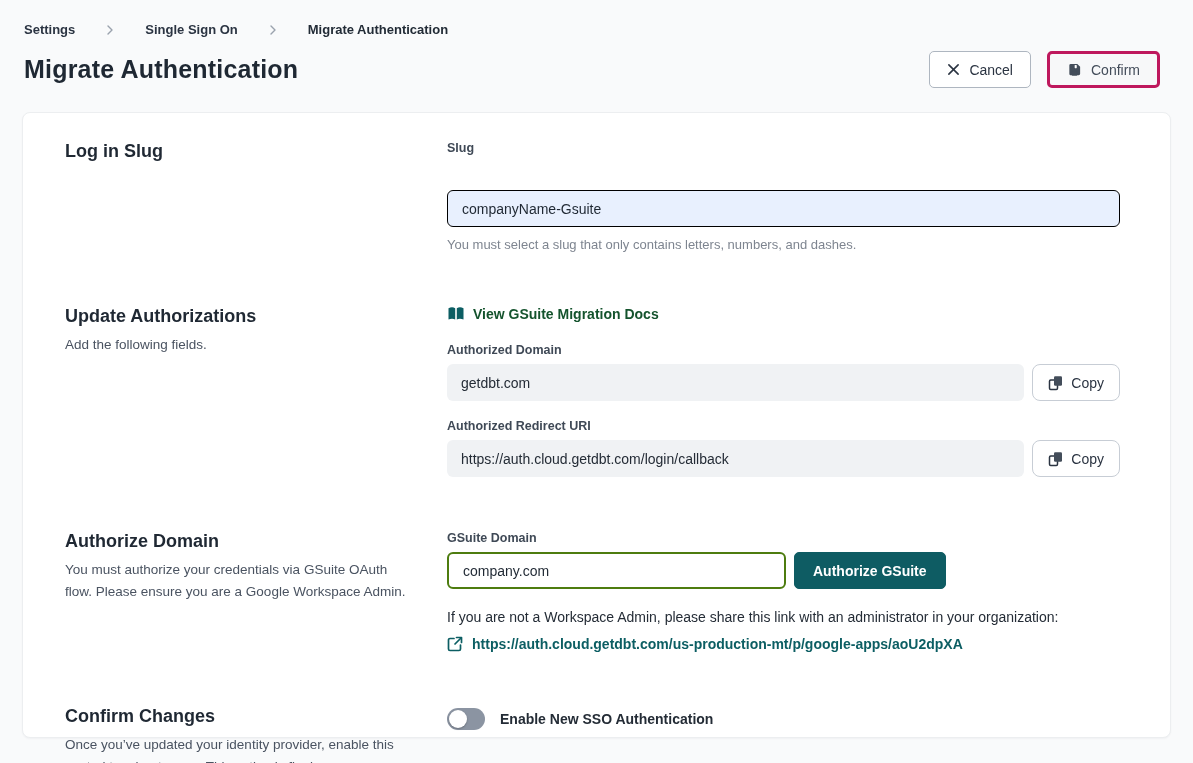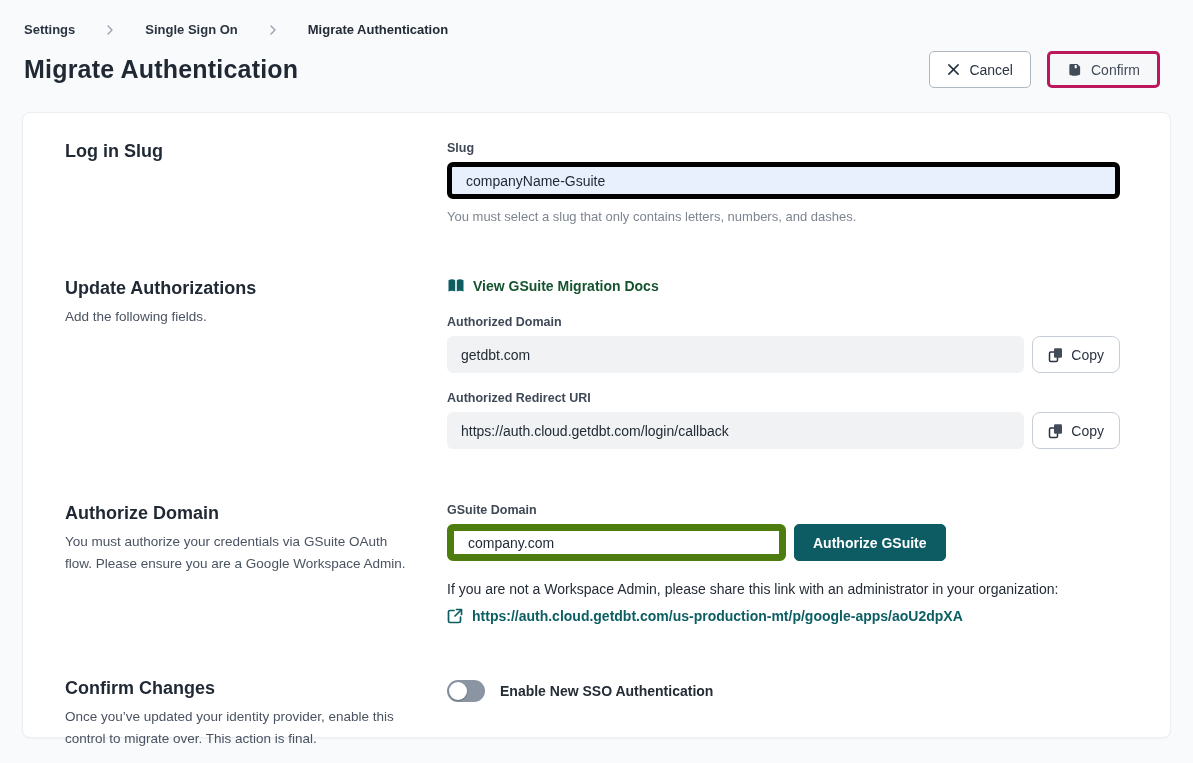--- a/index.html
+++ b/index.html
@@ -45,22 +45,22 @@
   .section:last-child { margin-bottom: 0; }
   .section-head h2 { font-size: 18px; font-weight: 700; color: #1f2833; margin-bottom: 7px; }
   .section-head p { font-size: 13.5px; color: #4a5361; line-height: 1.6; max-width: 352px; }
   
   .field-label { font-size: 12.5px; font-weight: 700; color: #3f4956; margin-bottom: 7px; }
   .text-input {
     width: 100%; height: 37px; padding: 0 14px;
     font-family: inherit; font-size: 14px; color: #1f2833;
     border-radius: 6px; outline: none;
   }
-  .input-autofill { background: #e8f0fe; border: 5px solid #000000; }
-  .input-plain { background: #ffffff; border: 7px solid #4d7c0f; }
+  .input-autofill { background: #e8f0fe; border: 1px solid #000000; margin-top: 28px; }
+  .input-plain { background: #ffffff; border: 2px solid #4d7c0f; }
   .help-text { font-size: 13px; color: #7e8590; margin-top: 10px; }
   .docs-link {
     display: inline-flex; align-items: center; gap: 8px;
     font-size: 14px; font-weight: 700; color: #14532d;
     margin-bottom: 21px; cursor: pointer; text-decoration: none;
   }
   .copy-row { display: flex; gap: 8px; margin-bottom: 18px; }
   .copy-row:last-child { margin-bottom: 0; }
   .readonly-field {
     flex: 1; height: 37px; display: flex; align-items: center;

